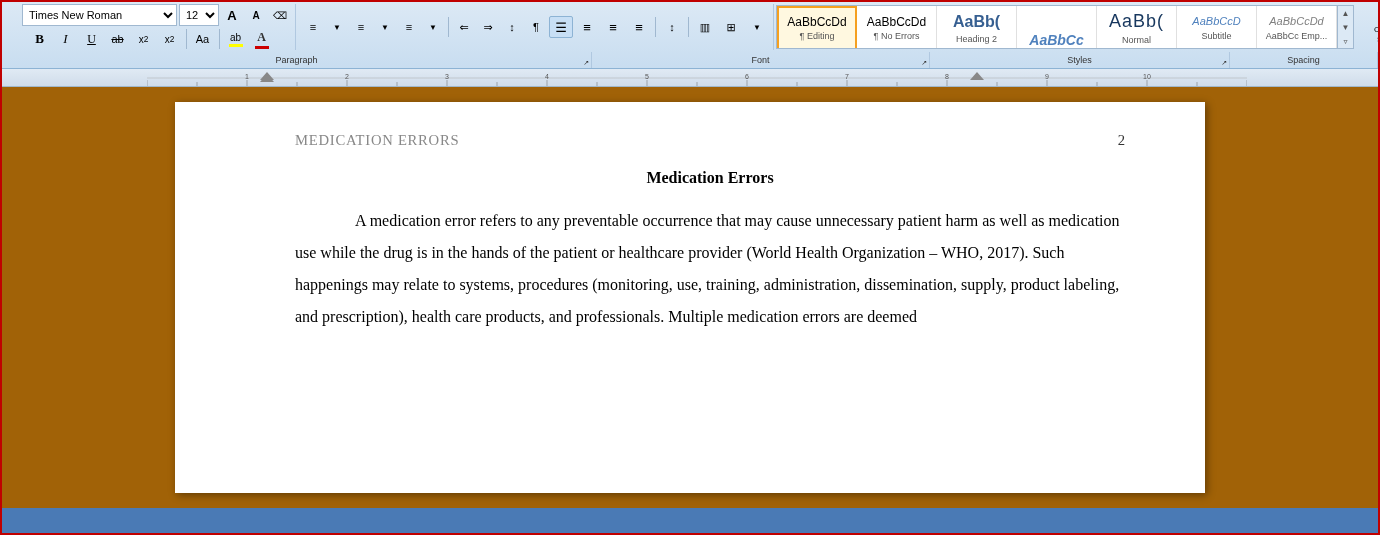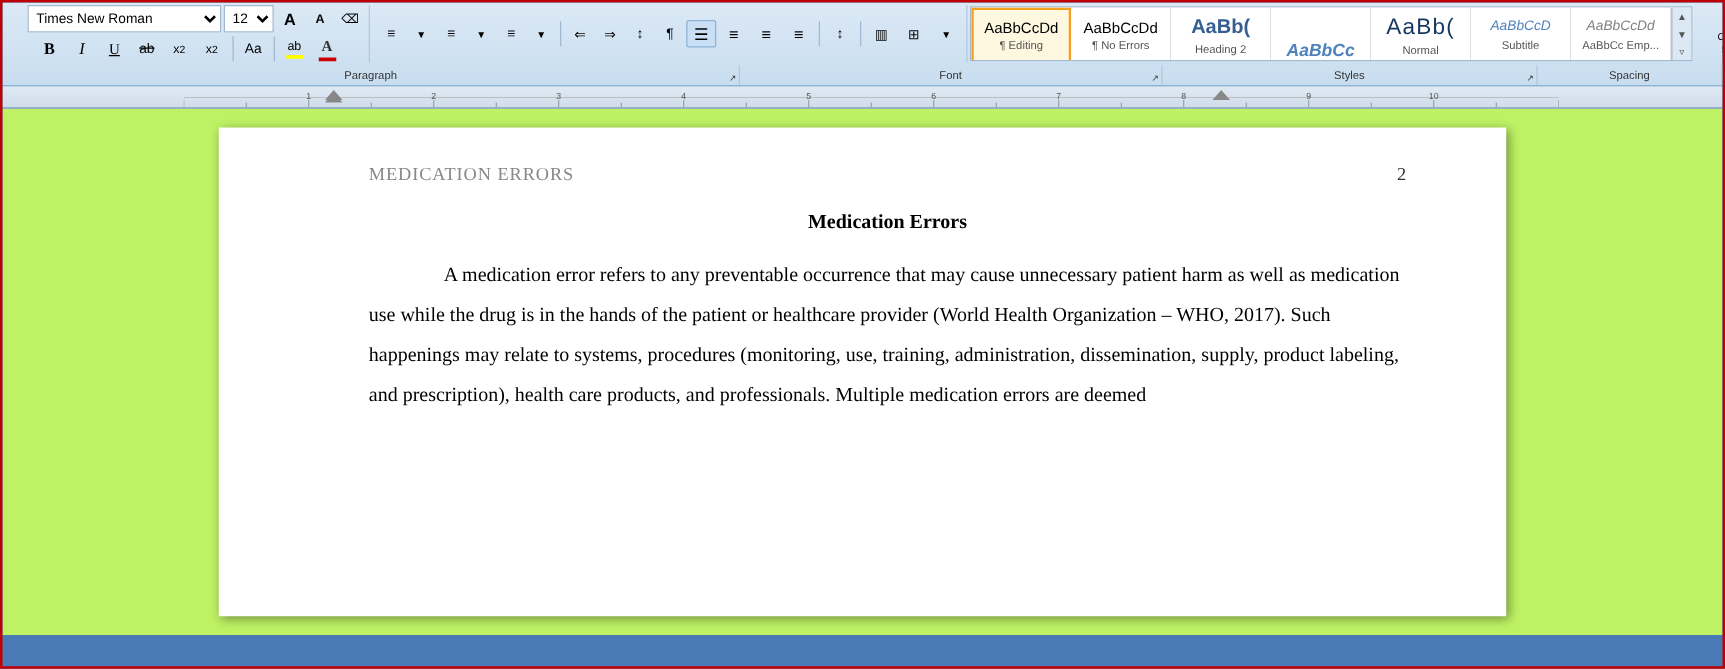--- a/index.html
+++ b/index.html
@@ -198,21 +198,21 @@
 
     .ruler-marks {
       display: flex;
       align-items: center;
       height: 100%;
       width: 100%;
     }
 
     
     .doc-area {
-      background: #bef264;
+      background: #a16207;
       height: calc(535px - 50px - 30px - 16px - 18px);
       display: flex;
       justify-content: center;
       padding: 15px 0;
       overflow: hidden;
     }
 
     .page {
       background: white;
       width: 1030px;

